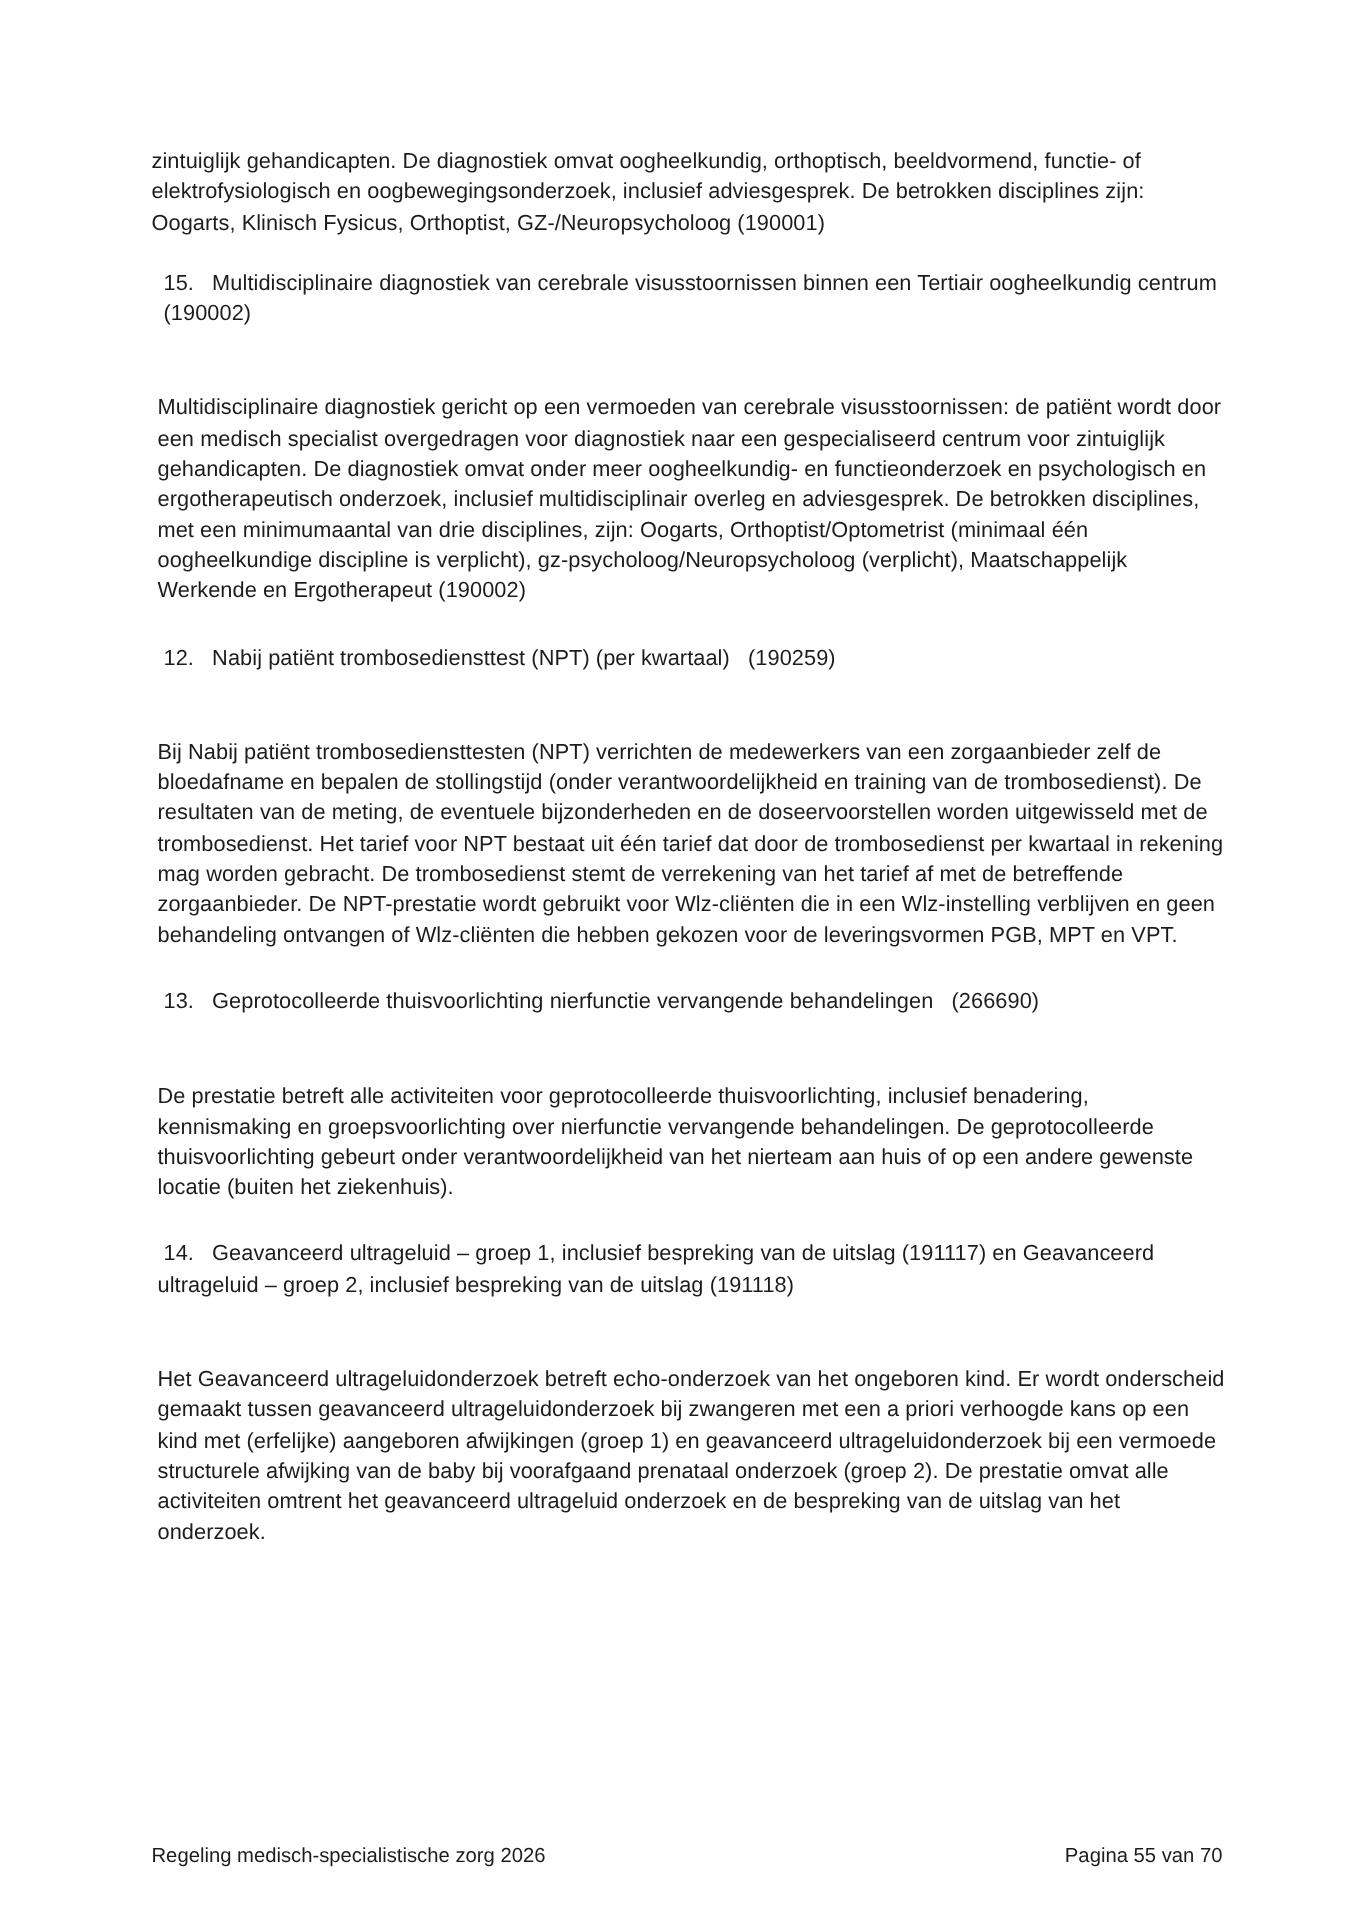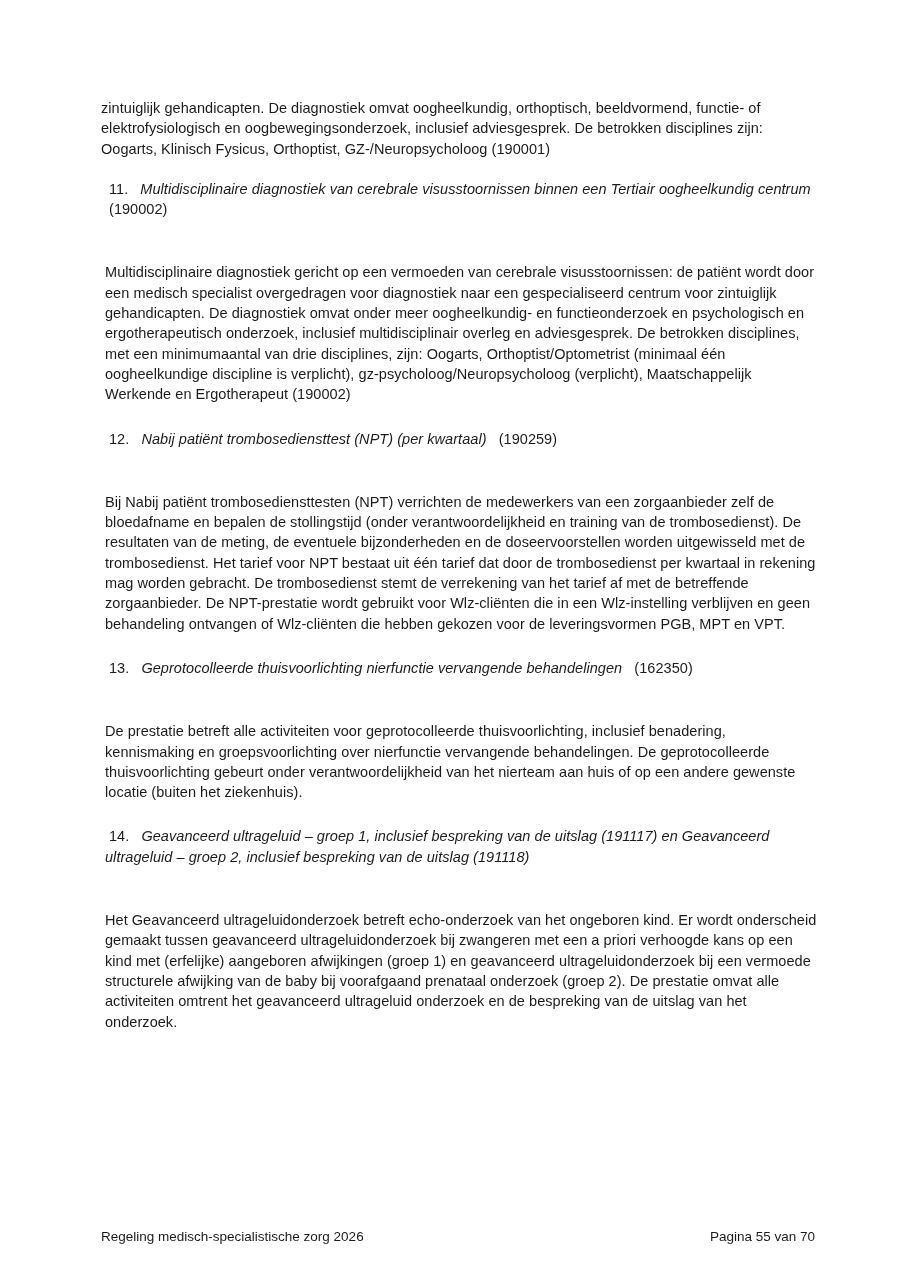--- a/index.html
+++ b/index.html
@@ -22,21 +22,21 @@
     left: 85px;
     top: 82px;
     width: 737px;
     font-size: 14.5px;
     line-height: 20.3px;
     letter-spacing: 0.05px;
   }
   .para { margin-bottom: 8px; }
   .item { margin-bottom: 8px; }
   .item-heading { font-style: normal; }
-  .item-heading .item-title { font-style: italic; }
+  .item-heading .item-title { }
   .item-heading .item-code { font-style: normal; margin-top: 32px; }
   .item-body { font-style: normal; margin-top: 35px; }
   .page-footer {
     position: absolute;
     left: 85px;
     top: 1212px;
     width: 730px;
     display: flex;
     justify-content: space-between;
     font-size: 13.5px;
@@ -47,31 +47,31 @@
 </head>
 <body>
 
 <div class="page">
 
   <div class="page-content">
 
     <p class="para">zintuiglijk gehandicapten. De diagnostiek omvat oogheelkundig, orthoptisch, beeldvormend, functie- of elektrofysiologisch en oogbewegingsonderzoek, inclusief adviesgesprek. De betrokken disciplines zijn: Oogarts, Klinisch Fysicus, Orthoptist, GZ-/Neuropsycholoog (190001)</p>
 
     <div class="item">
-      <div class="item-heading"><span class="item-number">11.</span> <span class="item-title">Multidisciplinaire diagnostiek van cerebrale visusstoornissen binnen een Tertiair oogheelkundig centrum</span> <span class="item-code">(190002)</span></div>
+      <div class="item-heading"><span class="item-number">15.</span> <span class="item-title">Multidisciplinaire diagnostiek van cerebrale visusstoornissen binnen een Tertiair oogheelkundig centrum</span> <span class="item-code">(190002)</span></div>
       <div class="item-body">Multidisciplinaire diagnostiek gericht op een vermoeden van cerebrale visusstoornissen: de patiënt wordt door een medisch specialist overgedragen voor diagnostiek naar een gespecialiseerd centrum voor zintuiglijk gehandicapten. De diagnostiek omvat onder meer oogheelkundig- en functieonderzoek en psychologisch en ergotherapeutisch onderzoek, inclusief multidisciplinair overleg en adviesgesprek. De betrokken disciplines, met een minimumaantal van drie disciplines, zijn: Oogarts, Orthoptist/Optometrist (minimaal één oogheelkundige discipline is verplicht), gz-psycholoog/Neuropsycholoog (verplicht), Maatschappelijk Werkende en Ergotherapeut (190002)</div>
     </div>
 
     <div class="item">
       <div class="item-heading"><span class="item-number">12.</span> <span class="item-title">Nabij patiënt trombosediensttest (NPT) (per kwartaal)</span> <span class="item-code">(190259)</span></div>
       <div class="item-body">Bij Nabij patiënt trombosediensttesten (NPT) verrichten de medewerkers van een zorgaanbieder zelf de bloedafname en bepalen de stollingstijd (onder verantwoordelijkheid en training van de trombosedienst). De resultaten van de meting, de eventuele bijzonderheden en de doseervoorstellen worden uitgewisseld met de trombosedienst. Het tarief voor NPT bestaat uit één tarief dat door de trombosedienst per kwartaal in rekening mag worden gebracht. De trombosedienst stemt de verrekening van het tarief af met de betreffende zorgaanbieder. De NPT-prestatie wordt gebruikt voor Wlz-cliënten die in een Wlz-instelling verblijven en geen behandeling ontvangen of Wlz-cliënten die hebben gekozen voor de leveringsvormen PGB, MPT en VPT.</div>
     </div>
 
     <div class="item">
-      <div class="item-heading"><span class="item-number">13.</span> <span class="item-title">Geprotocolleerde thuisvoorlichting nierfunctie vervangende behandelingen</span> <span class="item-code">(162350)</span></div>
+      <div class="item-heading"><span class="item-number">13.</span> <span class="item-title">Geprotocolleerde thuisvoorlichting nierfunctie vervangende behandelingen</span> <span class="item-code">(266690)</span></div>
       <div class="item-body">De prestatie betreft alle activiteiten voor geprotocolleerde thuisvoorlichting, inclusief benadering, kennismaking en groepsvoorlichting over nierfunctie vervangende behandelingen. De geprotocolleerde thuisvoorlichting gebeurt onder verantwoordelijkheid van het nierteam aan huis of op een andere gewenste locatie (buiten het ziekenhuis).</div>
     </div>
 
     <div class="item">
       <div class="item-heading"><span class="item-number">14.</span> <span class="item-title">Geavanceerd ultrageluid – groep 1, inclusief bespreking van de uitslag (191117) en Geavanceerd ultrageluid – groep 2, inclusief bespreking van de uitslag (191118)</span><span class="item-code"></span></div>
       <div class="item-body">Het Geavanceerd ultrageluidonderzoek betreft echo-onderzoek van het ongeboren kind. Er wordt onderscheid gemaakt tussen geavanceerd ultrageluidonderzoek bij zwangeren met een a priori verhoogde kans op een kind met (erfelijke) aangeboren afwijkingen (groep 1) en geavanceerd ultrageluidonderzoek bij een vermoede structurele afwijking van de baby bij voorafgaand prenataal onderzoek (groep 2). De prestatie omvat alle activiteiten omtrent het geavanceerd ultrageluid onderzoek en de bespreking van de uitslag van het onderzoek.</div>
     </div>
 
   </div>
 

